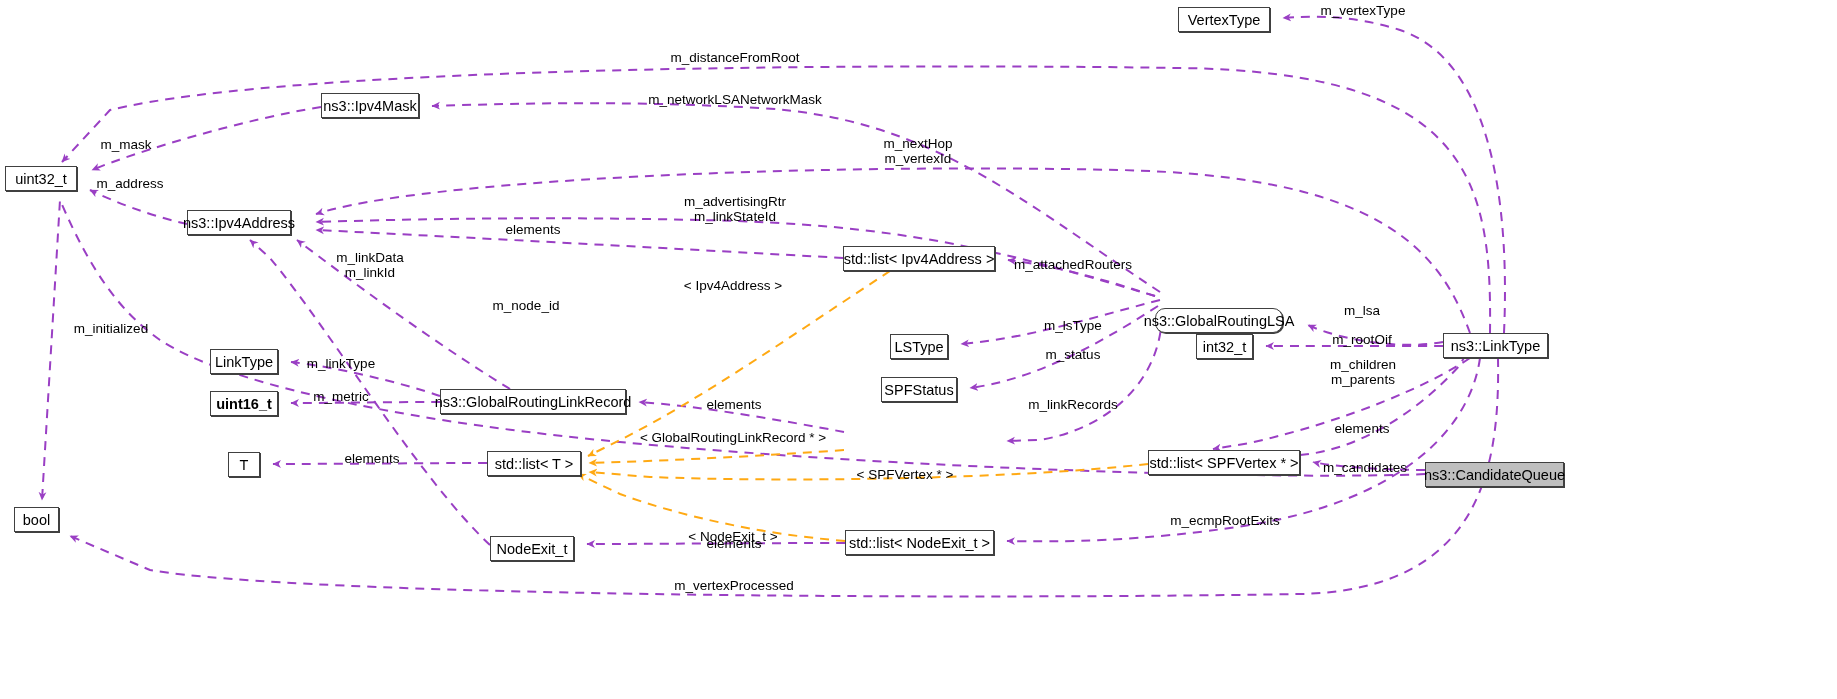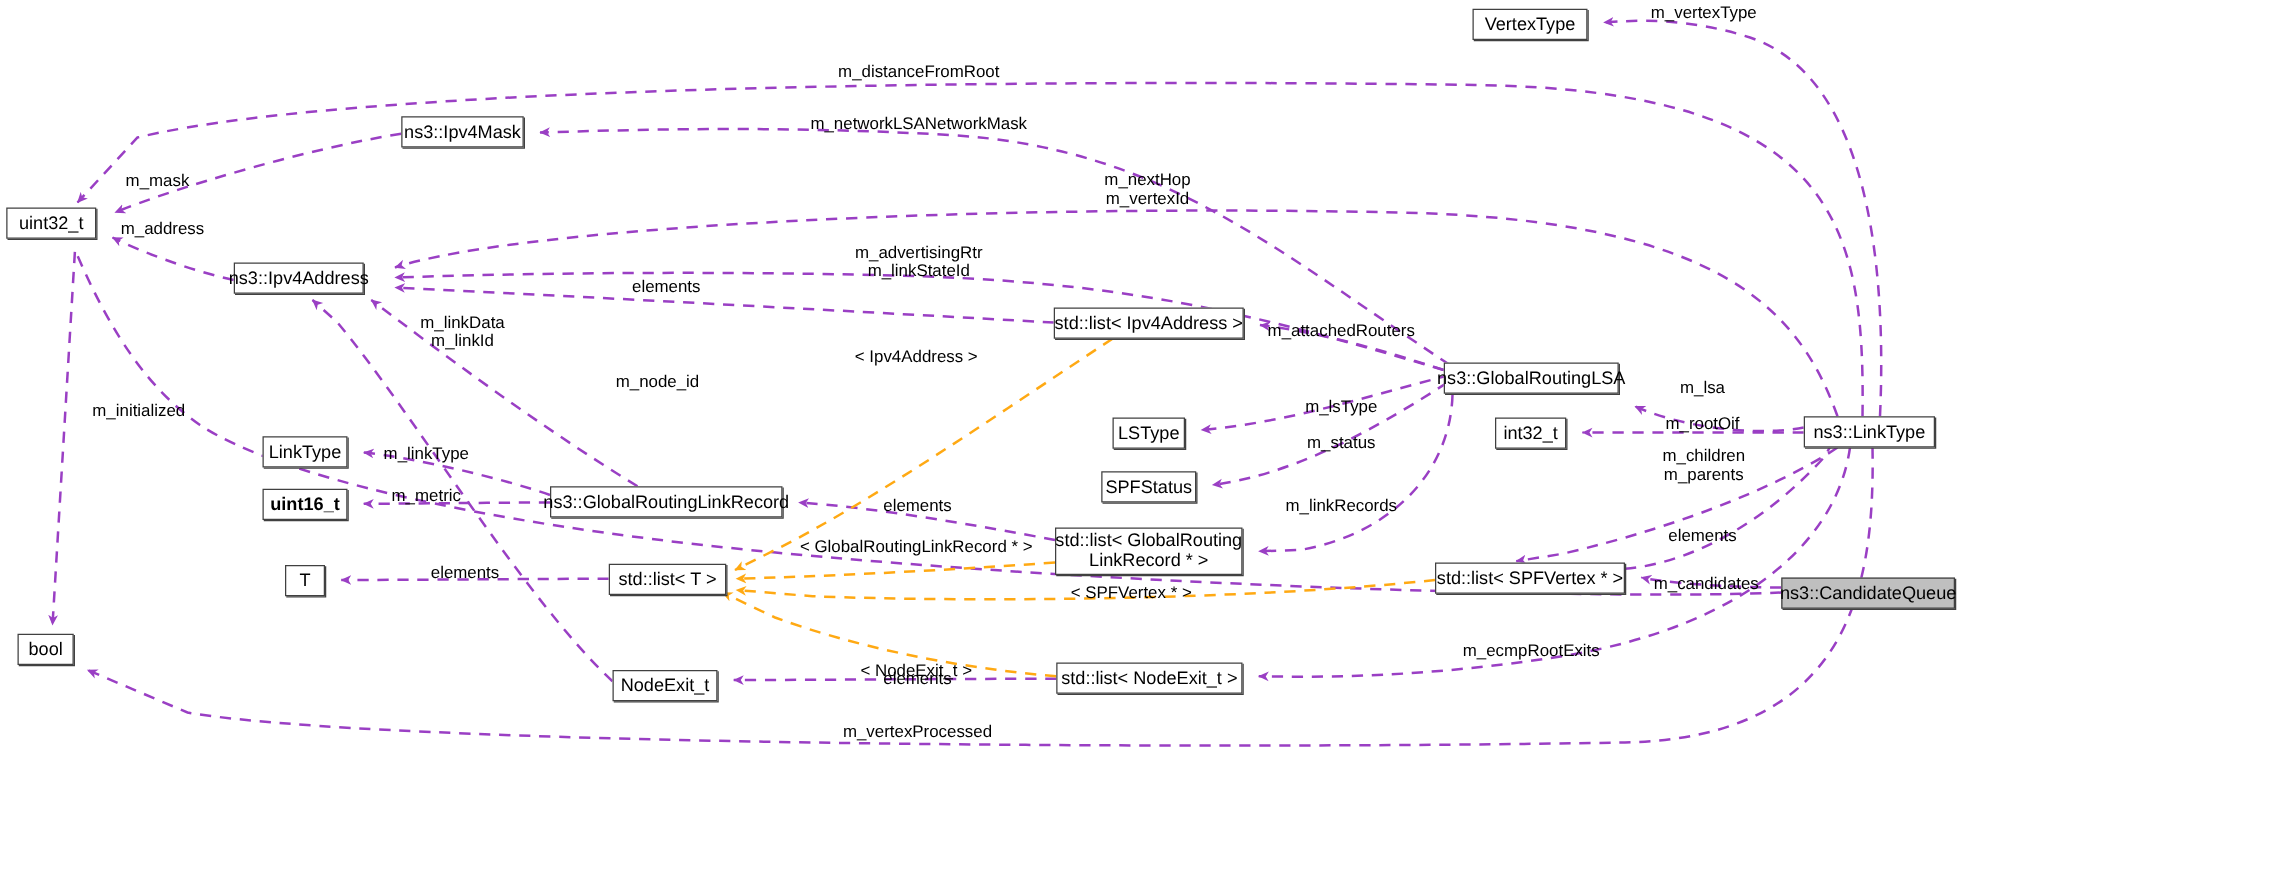--- a/index.html
+++ b/index.html
@@ -145,24 +145,22 @@
   <div class="node" style="left:187px;top:210px; width:104px; height:25px;">ns3::Ipv4Address</div>
   <div class="node" style="left:210px;top:349px; width:68px;  height:25px;">LinkType</div>
   <div class="node" style="left:210px;top:391px; width:68px;  height:25px;font-weight:bold;">uint16_t</div>
   <div class="node" style="left:228px;top:452px; width:32px;  height:25px;">T</div>
   <div class="node" style="left:490px;top:536px; width:84px;  height:25px;">NodeExit_t</div>
   <div class="node" style="left:440px;top:389px; width:186px; height:25px;">ns3::GlobalRoutingLinkRecord</div>
   <div class="node" style="left:487px;top:451px; width:94px;  height:25px;">std::list&lt; T &gt;</div>
   <div class="node" style="left:843px;top:246px; width:152px; height:25px;">std::list&lt; Ipv4Address &gt;</div>
   <div class="node" style="left:890px;top:334px; width:58px;  height:25px;">LSType</div>
   <div class="node" style="left:881px;top:377px; width:76px;  height:25px;">SPFStatus</div>
-  <div class="node" style="left:844px;top:422px; width:150px; height:38px;">std::list&lt; GlobalRouting
-LinkRecord * &gt;</div>
   <div class="node" style="left:845px;top:530px; width:149px; height:25px;">std::list&lt; NodeExit_t &gt;</div>
-  <div class="node" style="left:1155px;top:290px; width:140px; height:25px;">ns3::GlobalRoutingLSA</div>
+  <div class="node" style="left:1155px;top:308px; width:128px; height:25px;border-radius:10px;">ns3::GlobalRoutingLSA</div>
   <div class="node" style="left:1196px;top:334px; width:57px;  height:25px;">int32_t</div>
   <div class="node" style="left:1148px;top:450px; width:152px; height:25px;">std::list&lt; SPFVertex * &gt;</div>
   <div class="node" style="left:1178px;top:7px;   width:92px;  height:25px;">VertexType</div>
   <div class="node" style="left:1443px;top:333px; width:105px; height:25px;">ns3::LinkType</div>
   <div class="node highlight" style="left:1425px;top:462px; width:139px; height:25px;">ns3::CandidateQueue</div>
 
   <div class="edge-label" style="left:1363px;top:10px;">m_vertexType</div>
   <div class="edge-label" style="left:735px; top:57px;">m_distanceFromRoot</div>
   <div class="edge-label" style="left:735px; top:99px;">m_networkLSANetworkMask</div>
   <div class="edge-label" style="left:126px; top:144px;">m_mask</div>

